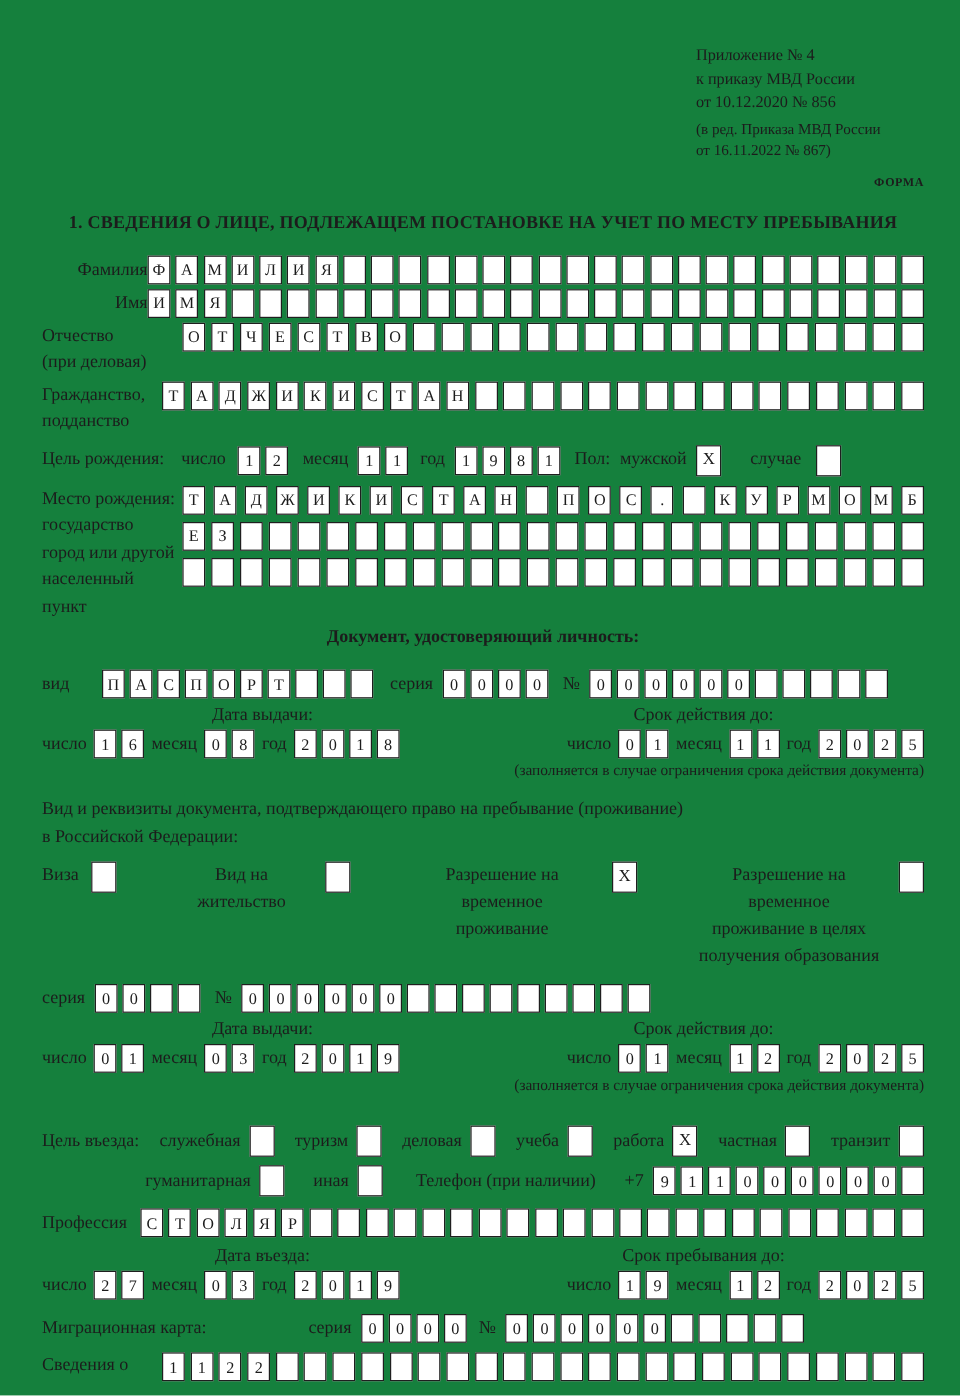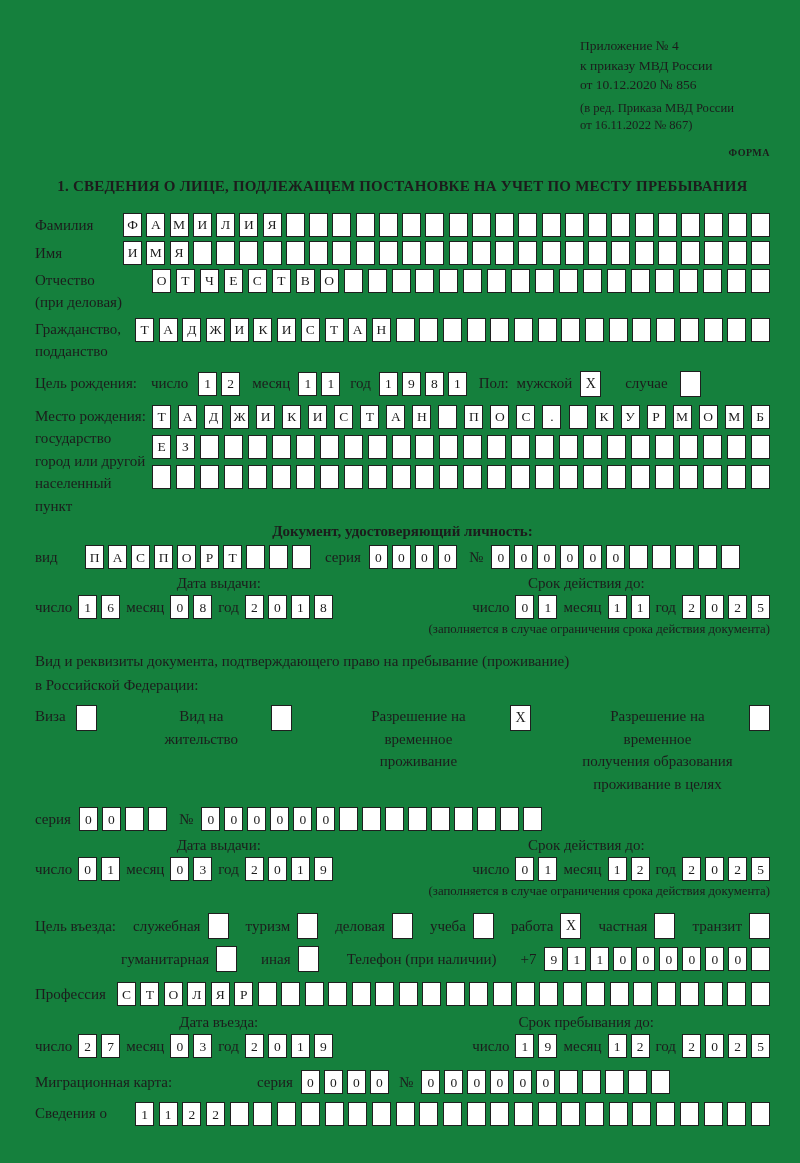--- a/index.html
+++ b/index.html
@@ -20,21 +20,21 @@
   .forma{ text-align:right;font-weight:bold;margin-top:12px;font-size:10px;letter-spacing:.5px;}
   
   .title{margin-top:16px;text-align:center;font-weight:bold;font-size:15.5px;line-height:1.55;}
   .title-underline{display:inline-block;width:62px;border-bottom:2.2px solid #2a2a2a;margin-left:14px;height:13px;}
   .sec-heading{margin-top:20px;text-align:center;font-weight:bold;font-size:15px;letter-spacing:.2px;}
   
   .form-area{margin-top:18px;}
   .frow{display:flex;align-items:center;margin-bottom:4px;}
   .frow.top{align-items:flex-start;}
   .lblcol{flex:none;line-height:1.5;}
-  .w88{width:88px;} .w100{width:100px;} .w117{width:117px;} .w80{width:82px;} .w160{width:162px;} .w50{width:50px;}
+  .w88{width:88px;text-align:right;} .w100{width:100px;} .w117{width:117px;} .w80{width:82px;} .w160{width:162px;} .w50{width:50px;}
   .lbl{white-space:nowrap;line-height:1.3;}
   
   .cell{
     box-sizing:border-box;flex:none;
     width:19px;height:24px;
     border:1.6px solid #1f1f1f;
     display:inline-flex;align-items:center;justify-content:center;
     font-size:13.5px;line-height:1;background:#fff;
   }
   .cb{width:21px;height:26px;font-size:14px;}
@@ -50,25 +50,25 @@
   .note-right{text-align:right;font-size:12.8px;margin-top:3px;}
   .intro{margin-top:12px;line-height:1.6;}
   
   .opts{display:flex;justify-content:space-between;align-items:flex-start;margin-top:8px;gap:45px;}
   .opt{display:flex;align-items:flex-start;}
   .opt .olabel{text-align:center;line-height:1.5;}
   .opt .cb{margin-left:10px;}
   
   .pair{display:flex;align-items:center;}
   .pair .cb{margin-left:7px;}
-  .purpose1{display:flex;justify-content:space-between;align-items:center;margin-top:14px;}
+  .purpose1{display:flex;justify-content:space-between;align-items:center;margin-top:26px;}
   .purpose2{display:flex;align-items:center;margin-top:7px;padding-left:86px;}
   .ml8{margin-left:8px;} .ml10{margin-left:10px;} .ml12{margin-left:12px;} .ml14{margin-left:14px;} .ml24{margin-left:24px;} .ml28{margin-left:28px;} .ml60{margin-left:60px;}
   .mt8{margin-top:8px;} .mt10{margin-top:10px;} .mt12{margin-top:12px;}
-  .doc-heading{text-align:center;font-weight:bold;margin:6px 0 5px 0;}
+  .doc-heading{text-align:center;font-weight:bold;margin:6px 0 18px 0;}
   
   .reps{display:flex;align-items:flex-start;margin-top:8px;}
   .reps .lblcol{width:100px;line-height:1.5;}
   .repsright{flex:1;display:flex;flex-direction:column;gap:7px;}
 </style>
 </head>
 <body>
 
 <div class="page">
 
@@ -450,22 +450,22 @@
       <span class="opt">
         <span class="olabel">
           <div>Разрешение на временное</div>
           <div>проживание</div>
         </span>
         <span class="cell cb">X</span>
       </span>
       <span class="opt">
         <span class="olabel">
           <div>Разрешение на временное</div>
+          <div>проживание в целях</div>
           <div>получения образования</div>
-          <div>проживание в целях</div>
         </span>
         <span class="cell cb"></span>
       </span>
     </div>
 
     <div class="frow mt12">
       <span class="lbl">серия</span>
       <span class="run ml8">
           <span class="cell">0</span>
           <span class="cell">0</span>

